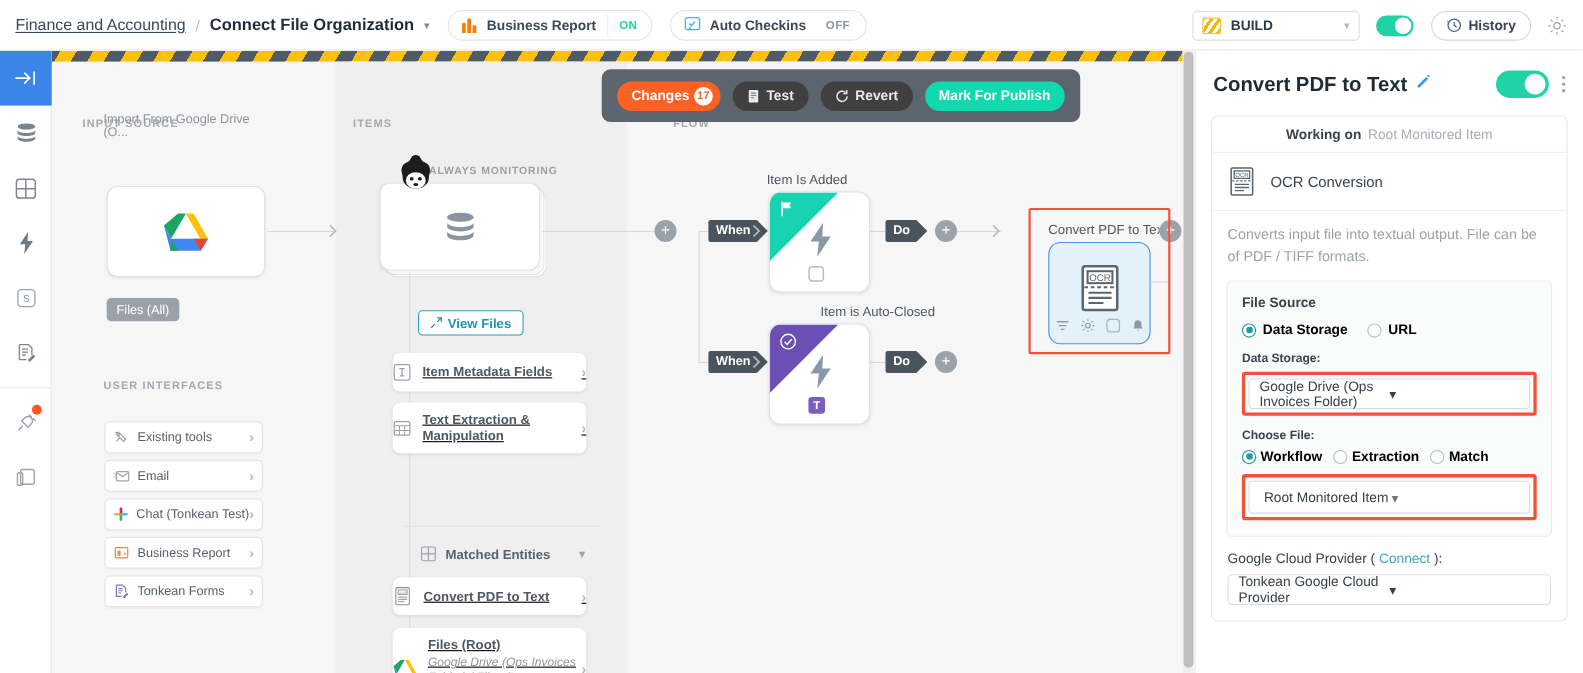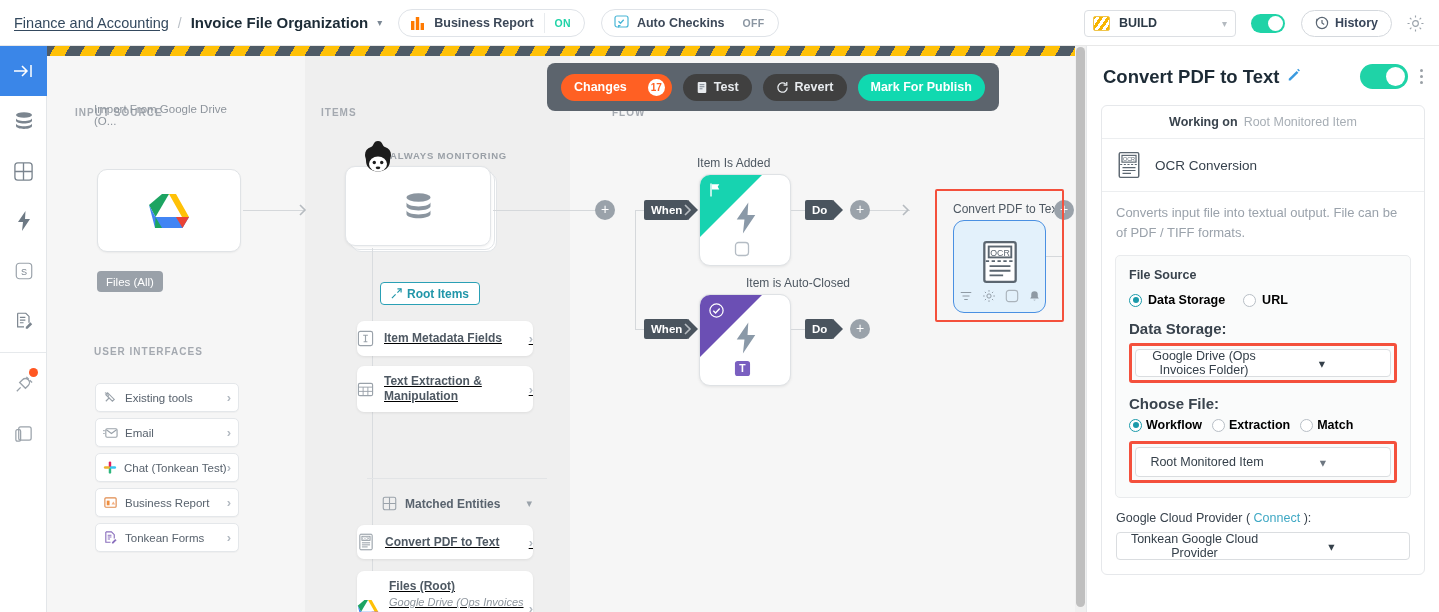--- a/index.html
+++ b/index.html
@@ -117,21 +117,21 @@
     align-items: center; padding: 0 14px; gap: 11px; z-index: 14;
   }
   .tb-btn {
     display: flex; align-items: center; height: 27px; border-radius: 14px;
     padding: 0 13px; font-size: 12.5px; font-weight: bold; cursor: pointer;
   }
   .tb-changes { background: #ff6023; color: #fff; padding-right: 7px; }
   .tb-count {
     display:inline-flex; align-items:center; justify-content:center;
     width: 17px; height: 17px; border-radius: 50%;
-    background:#fff; color:#ff6023; font-size: 10px; margin-left: 21px;
+    background:#fff; color:#ff6023; font-size: 10px; margin-left: 4px;
   }
   .tb-grey { background: #404040; color: #e8ebee; }
   .tb-green { background: #10d9b0; color: #fff; }
   .tb-ico { margin-right: 6px; display: flex; }
 
   
   .src-label {
     position:absolute; left:47px; top:57px; width:150px;
     font-size: 11.5px; color: #8d949c;
   }
@@ -285,43 +285,43 @@
   .radio {
     width:13px; height:13px; border-radius:50%; border:1px solid #b8bfc6;
     background:#fff; flex:none; cursor:pointer; position:relative;
   }
   .radio.on { border:1px solid #1b9aaa; }
   .radio.on::after {
     content:""; position:absolute; left:2.5px; top:2.5px; width:6px; height:6px;
     border-radius:50%; background:#1b9aaa;
   }
   .radio-lbl { font-size:12.5px; color:#000000; font-weight:bold; margin-right:12px; cursor:pointer; }
-  .field-lbl { font-size:15px; font-weight:bold; color:#39434d; margin-bottom:6px; }
+  .field-lbl { font-size:11px; font-weight:bold; color:#39434d; margin-bottom:6px; }
   .select {
     height:28px; border:1px solid #dadde0; border-radius:4px; background:#fff;
-    display:flex; align-items:center; padding:0 9px; cursor:pointer;text-align:center;
+    display:flex; align-items:center; padding:0 9px; cursor:pointer;
   }
   .select span { font-size:12.5px; color:#35404a; flex:1; }
   .sel-caret { color:#b4bac0; font-size:10px; }
   .hl { border:3px solid #f4503c; border-radius:3px; padding:3px; }
   .hl .select { border-color:#dadde0; }
   .gcp-block { padding:0 14px 14px 14px; }
   .gcp-lbl { font-size:12.5px; color:#39434d; margin-bottom:7px; }
   .gcp-lbl a { color:#3fa8c4; text-decoration:none; cursor:pointer; }
 </style>
 </head>
 <body>
 
 <div class="app">
 
   <div class="header">
     <div class="crumb-wrap">
       <span class="crumb-link">Finance and Accounting</span>
       <span class="crumb-sep">/</span>
-      <span class="crumb-title">Invoice File Organization</span>
+      <span class="crumb-title">Connect File Organization</span>
       <span class="crumb-caret">▾</span>
     </div>
 
     <div class="pill">
       <span class="pill-icon">
         <svg width="15" height="14" viewBox="0 0 15 14">
             <rect x="0" y="5" width="3.4" height="9" fill="#ff7a00"></rect>
             <rect x="4.8" y="1" width="3.4" height="13" fill="#ff7a00"></rect>
             <rect x="9.6" y="7" width="3.4" height="7" fill="#ff7a00"></rect>
           </svg>
@@ -523,21 +523,21 @@
       <circle cx="24.7" cy="22.5" r="1.7" fill="#1c1c1c"></circle>
       <ellipse cx="21" cy="27.8" rx="2.3" ry="1.4" fill="#1c1c1c"></ellipse>
     </svg>
 
     <div class="items-vline"></div>
     <div class="view-items">
       <svg width="11" height="11" viewBox="0 0 12 12">
           <path d="M1 11l4-4M7 1h4v4" fill="none" stroke="#2196a9" stroke-width="1.3"></path>
           <path d="M7 5l4-4" stroke="#2196a9" stroke-width="1.3"></path>
         </svg>
-      <span>Root Items</span>
+      <span>View Files</span>
     </div>
 
     <div class="it-card" style="top:275px;height:35px">
       <svg width="17" height="17" viewBox="0 0 18 18">
           <rect x="1.5" y="1.5" width="15" height="15" rx="2" fill="none" stroke="#9aa2aa" stroke-width="1.2"></rect>
           <path d="M6.5 5.5h5M9 5.5v7M7 12.5h4" stroke="#9aa2aa" stroke-width="1.2"></path>
         </svg>
       <span class="it-label">Item Metadata Fields</span>
       <span class="chev">›</span>
     </div>

